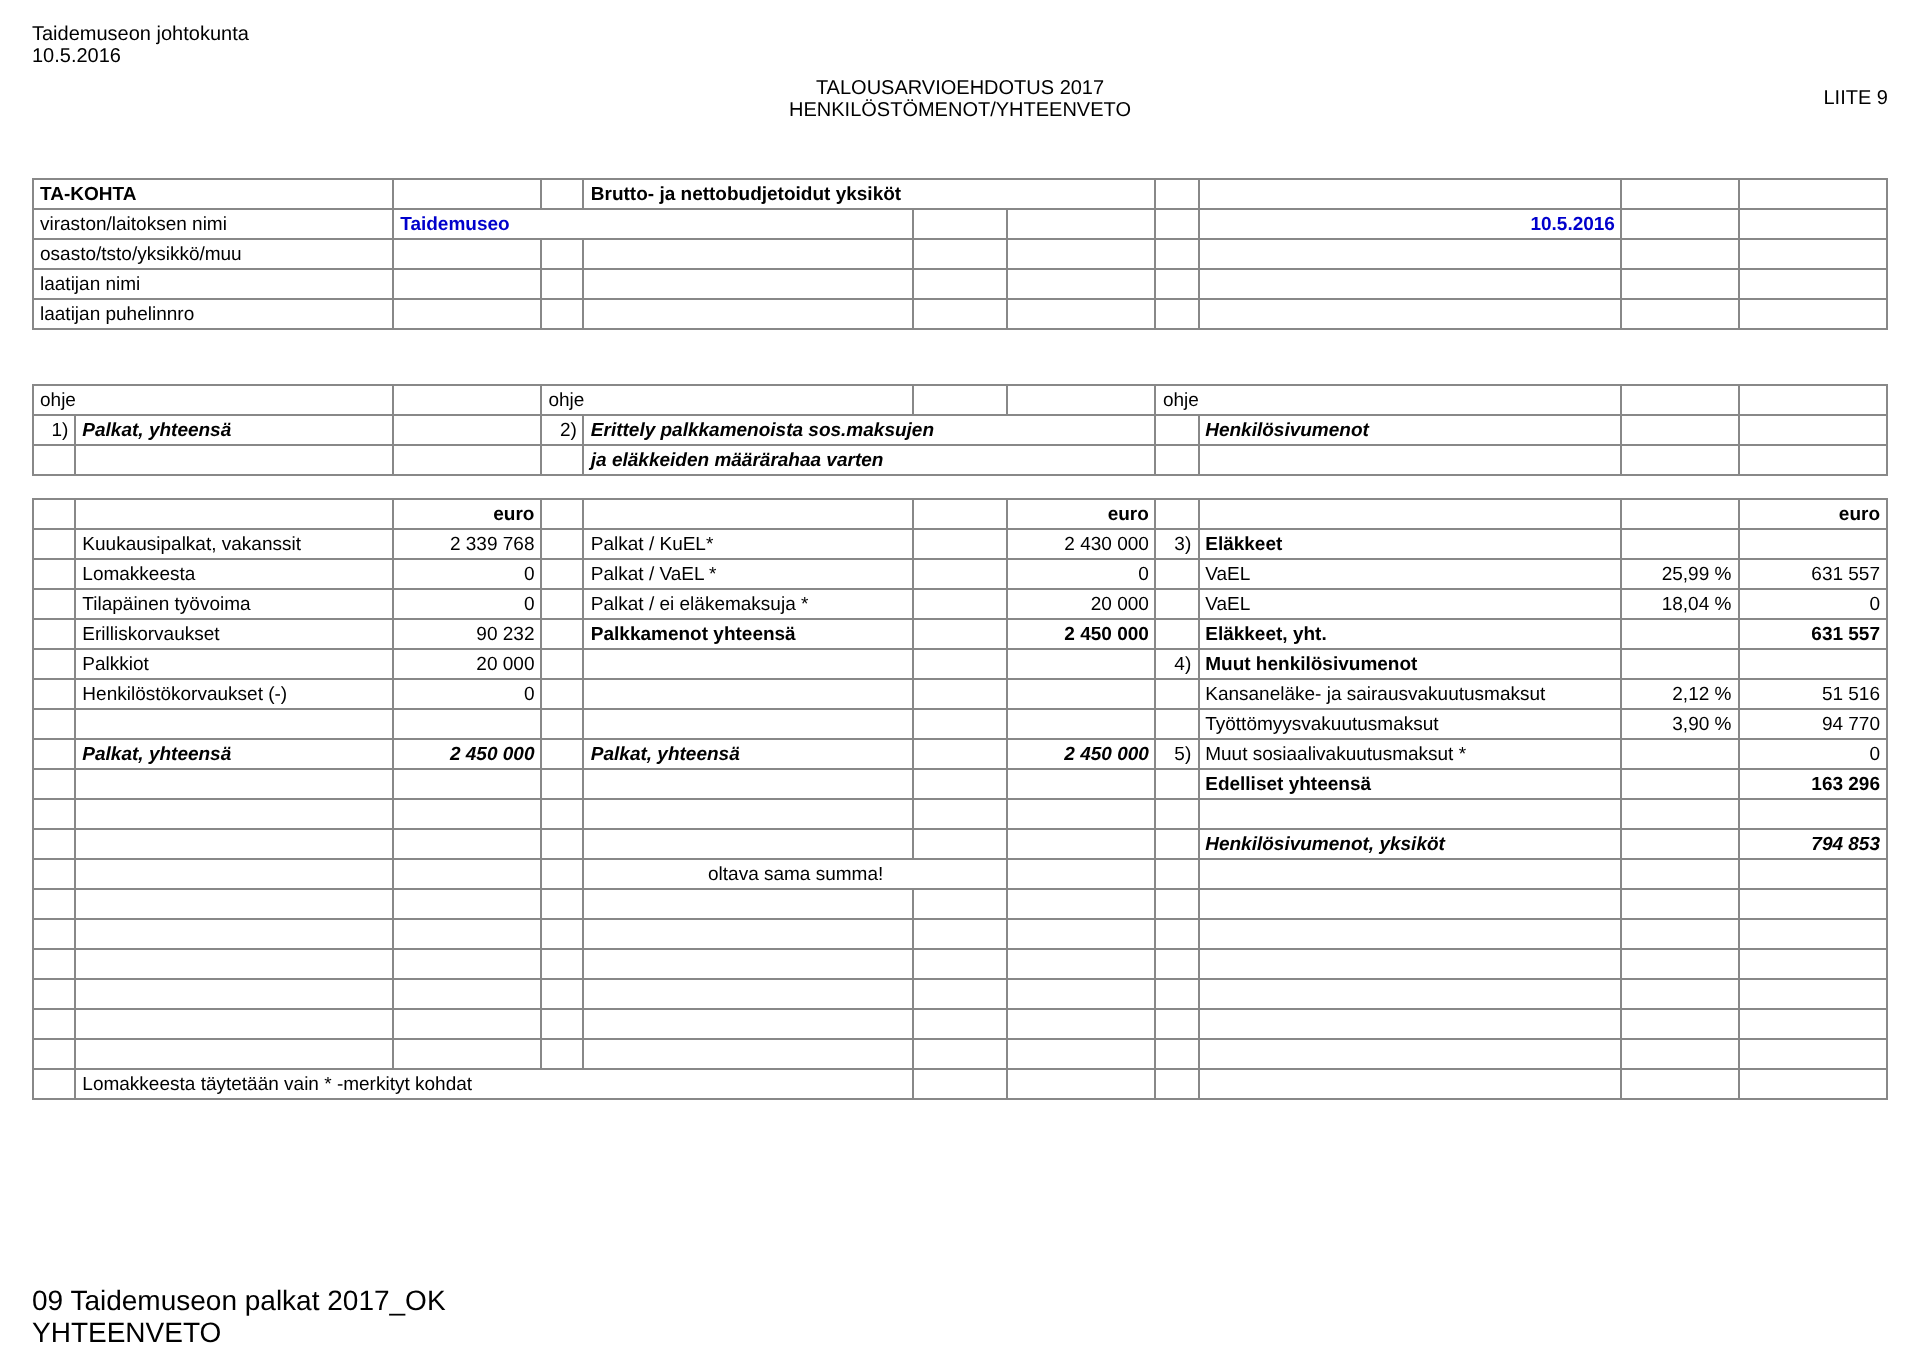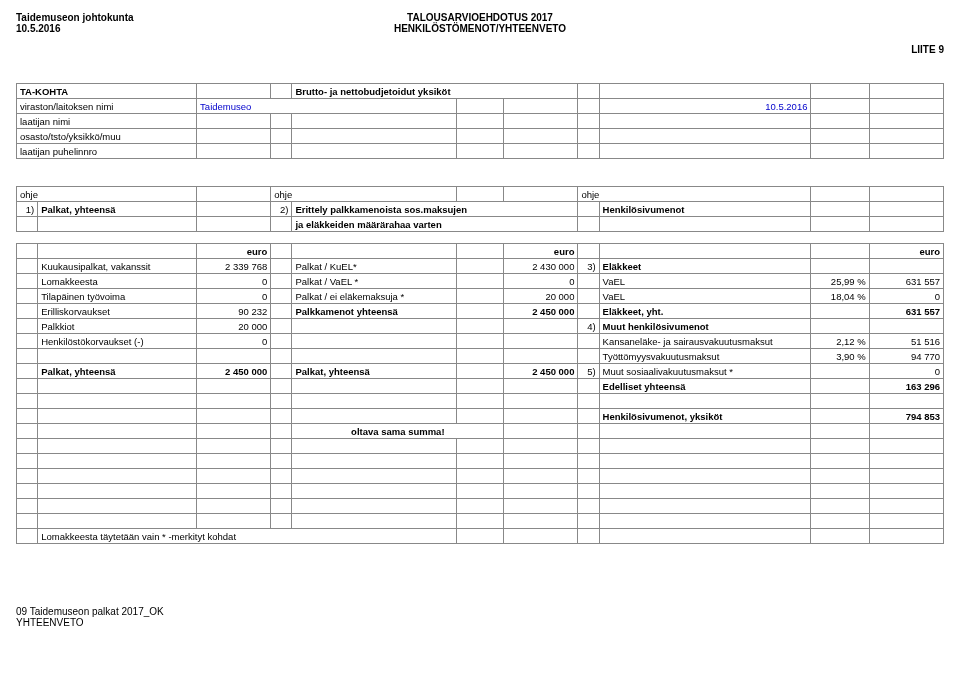--- a/index.html
+++ b/index.html
@@ -9,47 +9,46 @@
     font-family: Arial, sans-serif;
     font-size: 10px;
     background: #fff;
     color: #000;
     width: 960px;
   }
   .header {
     display: flex;
     justify-content: space-between;
     margin-bottom: 28px;
-    font-weight: bold;
   }
-  .header .center { text-align: center; flex: 1; }
+  .header .center { text-align: center; flex: 1; margin-top: 27px; }
   .header .left, .header .right { width: 200px; }
   .header .right { text-align: right; }
   table {
     border-collapse: collapse;
     width: 100%;
     table-layout: fixed;
   }
   td {
     border: 1px solid #888;
     padding: 1px 3px;
     height: 15px;
     font-size: 9.5px;
     overflow: hidden;
     white-space: nowrap;
   }
   td.no-border { border: none; }
   .bold { font-weight: bold; }
-  .italic { }
+  .italic { font-style: italic; }
   .right { text-align: right; margin-top: 32px; }
-  .center-txt { text-align: center; font-weight: bold; }
-  .blue { color: #0000cc; }
+  .center-txt { text-align: center; }
+  .blue { color: #0000cc; font-weight: bold; }
   .footer {
-    margin-top: 62px;
-    font-size: 10px;
+    margin-top: 92px;
+    font-size: 14px;
   }
   col.c-a { width: 20px; }
   col.c-b { width: 150px; }
   col.c-c { width: 70px; }
   col.c-d { width: 20px; }
   col.c-e { width: 155px; }
   col.c-f { width: 45px; }
   col.c-g { width: 70px; }
   col.c-h { width: 20px; }
   col.c-i { width: 200px; }
@@ -103,33 +102,33 @@
   <td colspan="2">viraston/laitoksen nimi</td>
   <td colspan="3" class="blue">Taidemuseo</td>
   <td></td>
         <td></td>
         <td></td>
   <td class="right blue">10.5.2016</td>
   <td></td>
         <td></td>
 </tr>
 <tr>
+  <td colspan="2">osasto/tsto/yksikkö/muu</td>
+  <td></td>
+        <td></td>
+        <td></td>
+        <td></td>
+        <td></td>
+        <td></td>
+        <td></td>
+        <td></td>
+        <td></td>
+</tr>
+<tr>
   <td colspan="2">laatijan nimi</td>
-  <td></td>
-        <td></td>
-        <td></td>
-        <td></td>
-        <td></td>
-        <td></td>
-        <td></td>
-        <td></td>
-        <td></td>
-</tr>
-<tr>
-  <td colspan="2">osasto/tsto/yksikkö/muu</td>
   <td></td>
         <td></td>
         <td></td>
         <td></td>
         <td></td>
         <td></td>
         <td></td>
         <td></td>
         <td></td>
 </tr>

